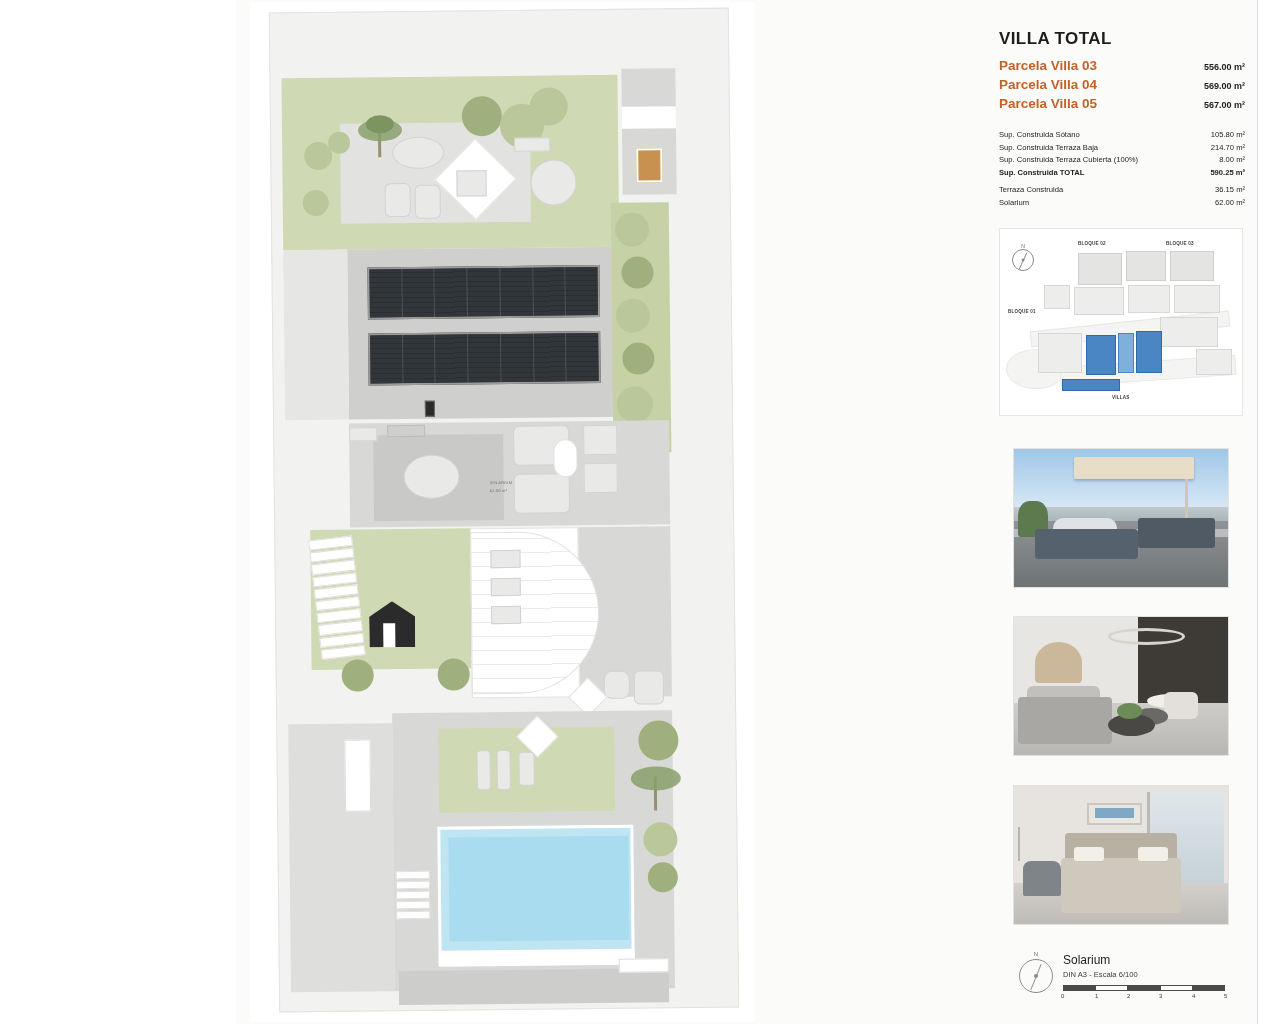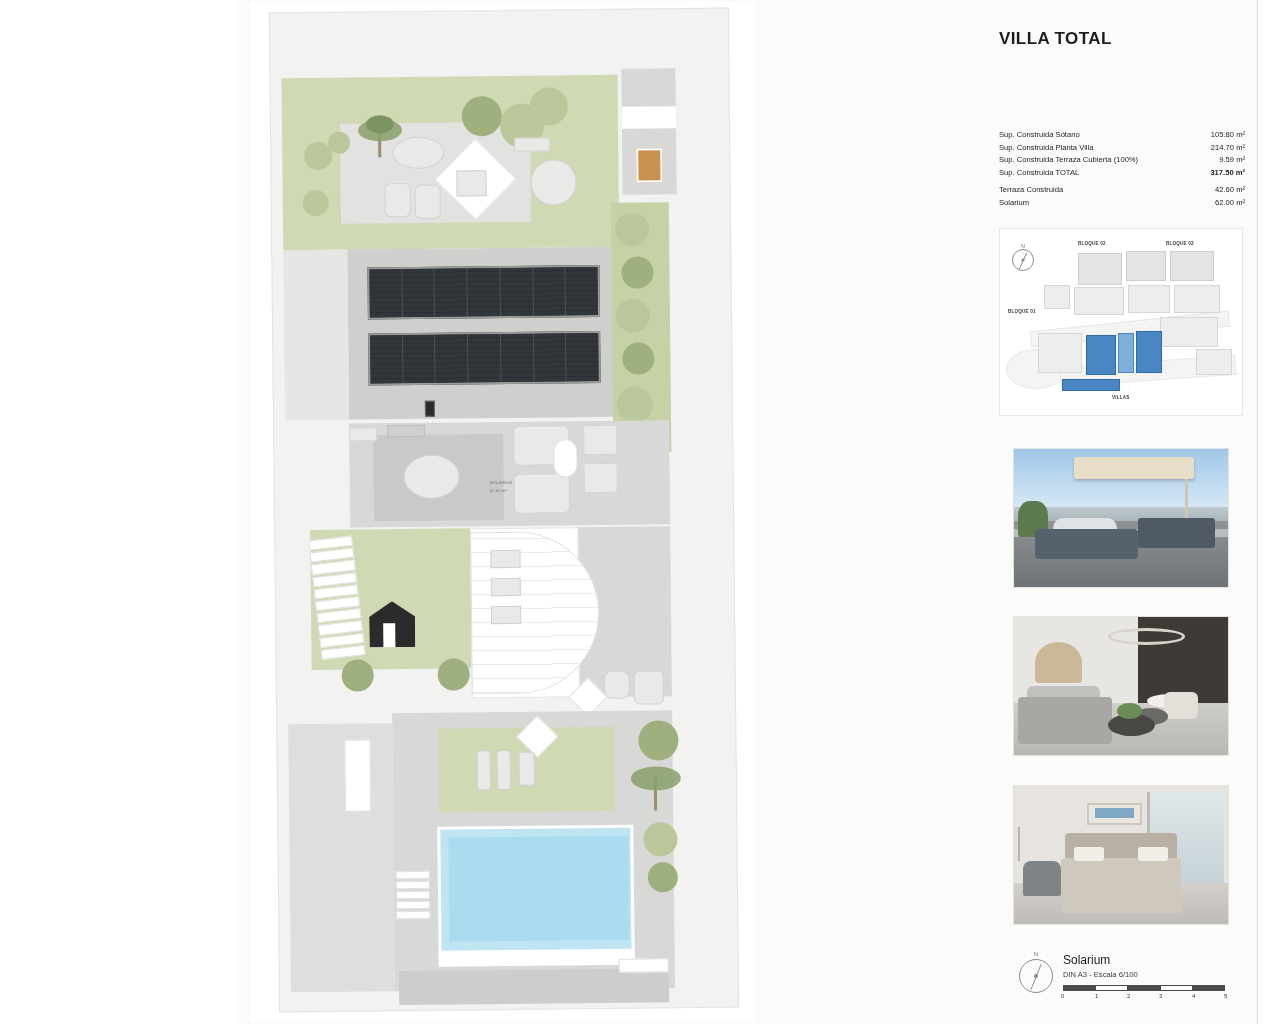--- a/index.html
+++ b/index.html
@@ -333,42 +333,56 @@
           <div class="white" style="left:330px; top:938px; width:50px; height:14px; border:1px solid #dcdcda;"></div>
         </div>
       </div>
 
     </div>
 
     <div id="right">
 
       <div class="title">VILLA TOTAL</div>
 
+      <div class="parcelas">
+        <div class="parcela-row">
+          <span class="parcela-name">Parcela Villa 03</span>
+          <span class="parcela-val">556.00 m²</span>
+        </div>
+        <div class="parcela-row">
+          <span class="parcela-name">Parcela Villa 04</span>
+          <span class="parcela-val">569.00 m²</span>
+        </div>
+        <div class="parcela-row">
+          <span class="parcela-name">Parcela Villa 05</span>
+          <span class="parcela-val">567.00 m²</span>
+        </div>
+      </div>
 
       <div class="areas">
         <div class="area-row">
           <span class="area-label">Sup. Construida Sótano</span>
           <span class="area-val">105.80 m²</span>
         </div>
         <div class="area-row">
-          <span class="area-label">Sup. Construida Planta Villa</span>
+          <span class="area-label">Sup. Construida Terraza Baja</span>
           <span class="area-val">214.70 m²</span>
         </div>
         <div class="area-row">
           <span class="area-label">Sup. Construida Terraza Cubierta (100%)</span>
-          <span class="area-val">9.59 m²</span>
-        </div>
-        <div class="area-row">
-          <span class="area-label" style="font-weight:normal;">Sup. Construida TOTAL</span>
-          <span class="area-val b">317.50 m²</span>
+          <span class="area-val">8.00 m²</span>
+        </div>
+        <div class="area-row">
+          <span class="area-label" style="font-weight:bold;">Sup. Construida TOTAL</span>
+          <span class="area-val b">590.25 m²</span>
         </div>
         <div class="area-gap"></div>
         <div class="area-row">
           <span class="area-label">Terraza Construida</span>
-          <span class="area-val">42.60 m²</span>
+          <span class="area-val">36.15 m²</span>
         </div>
         <div class="area-row">
           <span class="area-label">Solarium</span>
           <span class="area-val">62.00 m²</span>
         </div>
       </div>
 
       <div id="sitekey">
         <div class="compass" style="left:12px; top:20px;">
           <div class="n">N</div>

